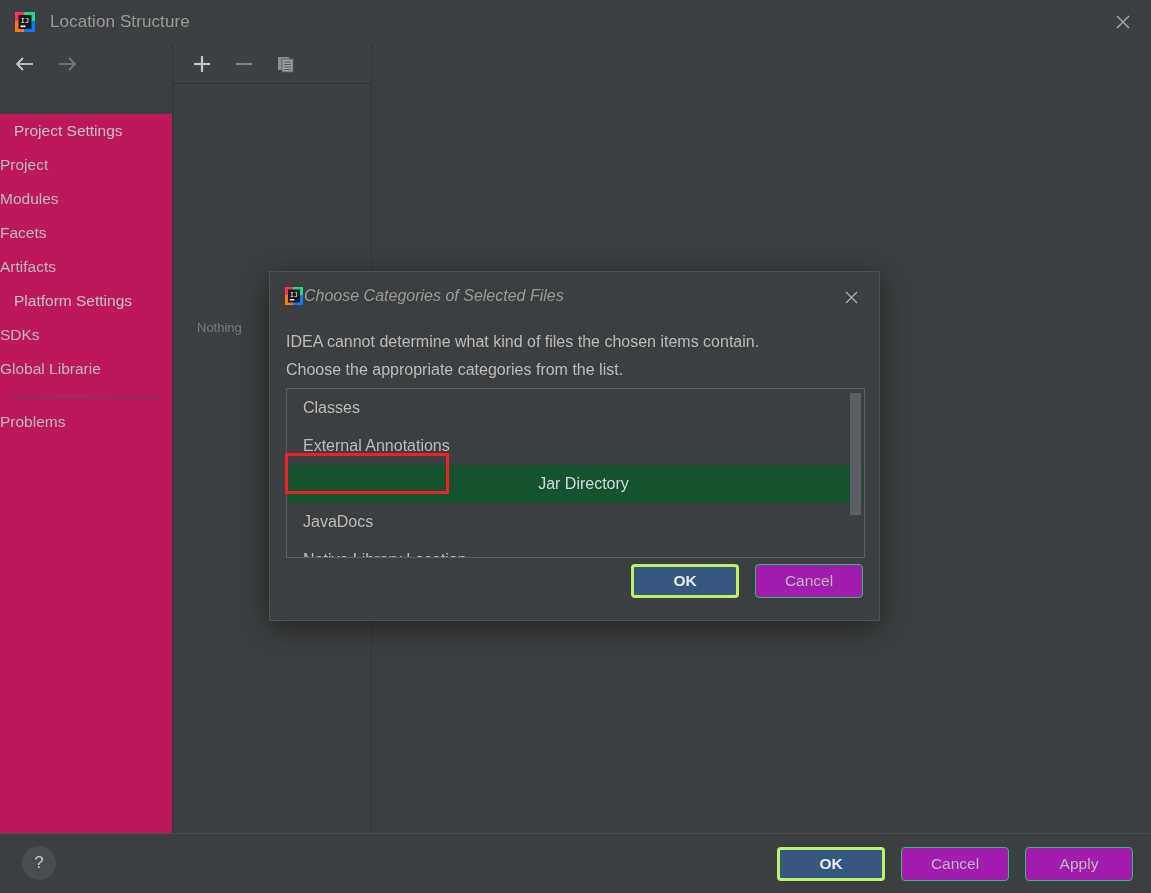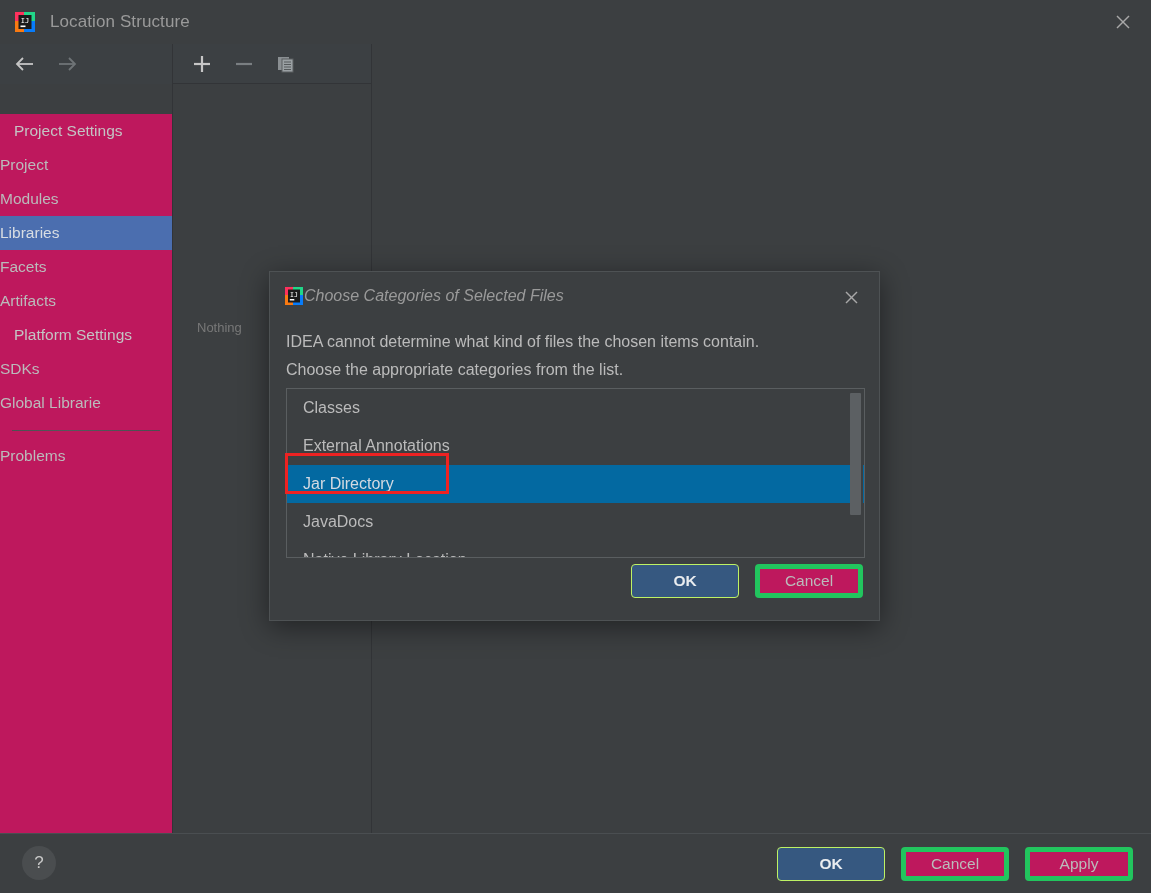--- a/index.html
+++ b/index.html
@@ -176,31 +176,31 @@
     position: absolute;
     right: 18px; top: 13px;
     display: flex;
     gap: 16px;
   }
 
   .btn {
     min-width: 108px;
     height: 34px;
     border-radius: 4px;
-    border: 5px solid #22c55e;
-    background: #be185d;
+    border: 1px solid #22c55e;
+    background: #a21caf;
     color: #bbbbbb;
     font-size: 15.5px;
     font-family: "Liberation Sans", sans-serif;
     display: flex; align-items: center; justify-content: center;
     cursor: default;
   }
   .btn.primary {
     background: #365880;
-    border: 1px solid #bef264;
+    border: 3px solid #bef264;
     color: #e9ecef;
     font-weight: bold;
   }
 
   
   .modal {
     position: absolute;
     left: 269px; top: 271px;
     width: 611px; height: 350px;
     background: #3c3f41;
@@ -246,22 +246,23 @@
   .list-item {
     height: 38px;
     display: flex;
     align-items: center;
     padding-left: 16px;
     font-size: 16px;
     color: #bbbbbb;
     white-space: nowrap;
   }
   .list-item.selected {
-    background: #0369a1;
+    background: #14532d;
     color: #d4dae2;
+    justify-content: center;
   }
   .list-scroll-track {
     position: absolute;
     right: 1px; top: 1px;
     width: 13px; bottom: 1px;
     background: #3c3f41;
   }
   .list-scroll-thumb {
     position: absolute;
     right: 2px; top: 3px;
@@ -331,23 +332,20 @@
   <div class="sidebar">
     <div id="sidebar-list">
         <div class="sb-item sb-group">
           <span>Project Settings</span>
         </div>
         <div class="sb-item sb-leaf">
           <span>Project</span>
         </div>
         <div class="sb-item sb-leaf">
           <span>Modules</span>
-        </div>
-        <div class="sb-item sb-leaf selected">
-          <span>Libraries</span>
         </div>
         <div class="sb-item sb-leaf">
           <span>Facets</span>
         </div>
         <div class="sb-item sb-leaf">
           <span>Artifacts</span>
         </div>
         <div class="sb-item sb-group">
           <span>Platform Settings</span>
         </div>

